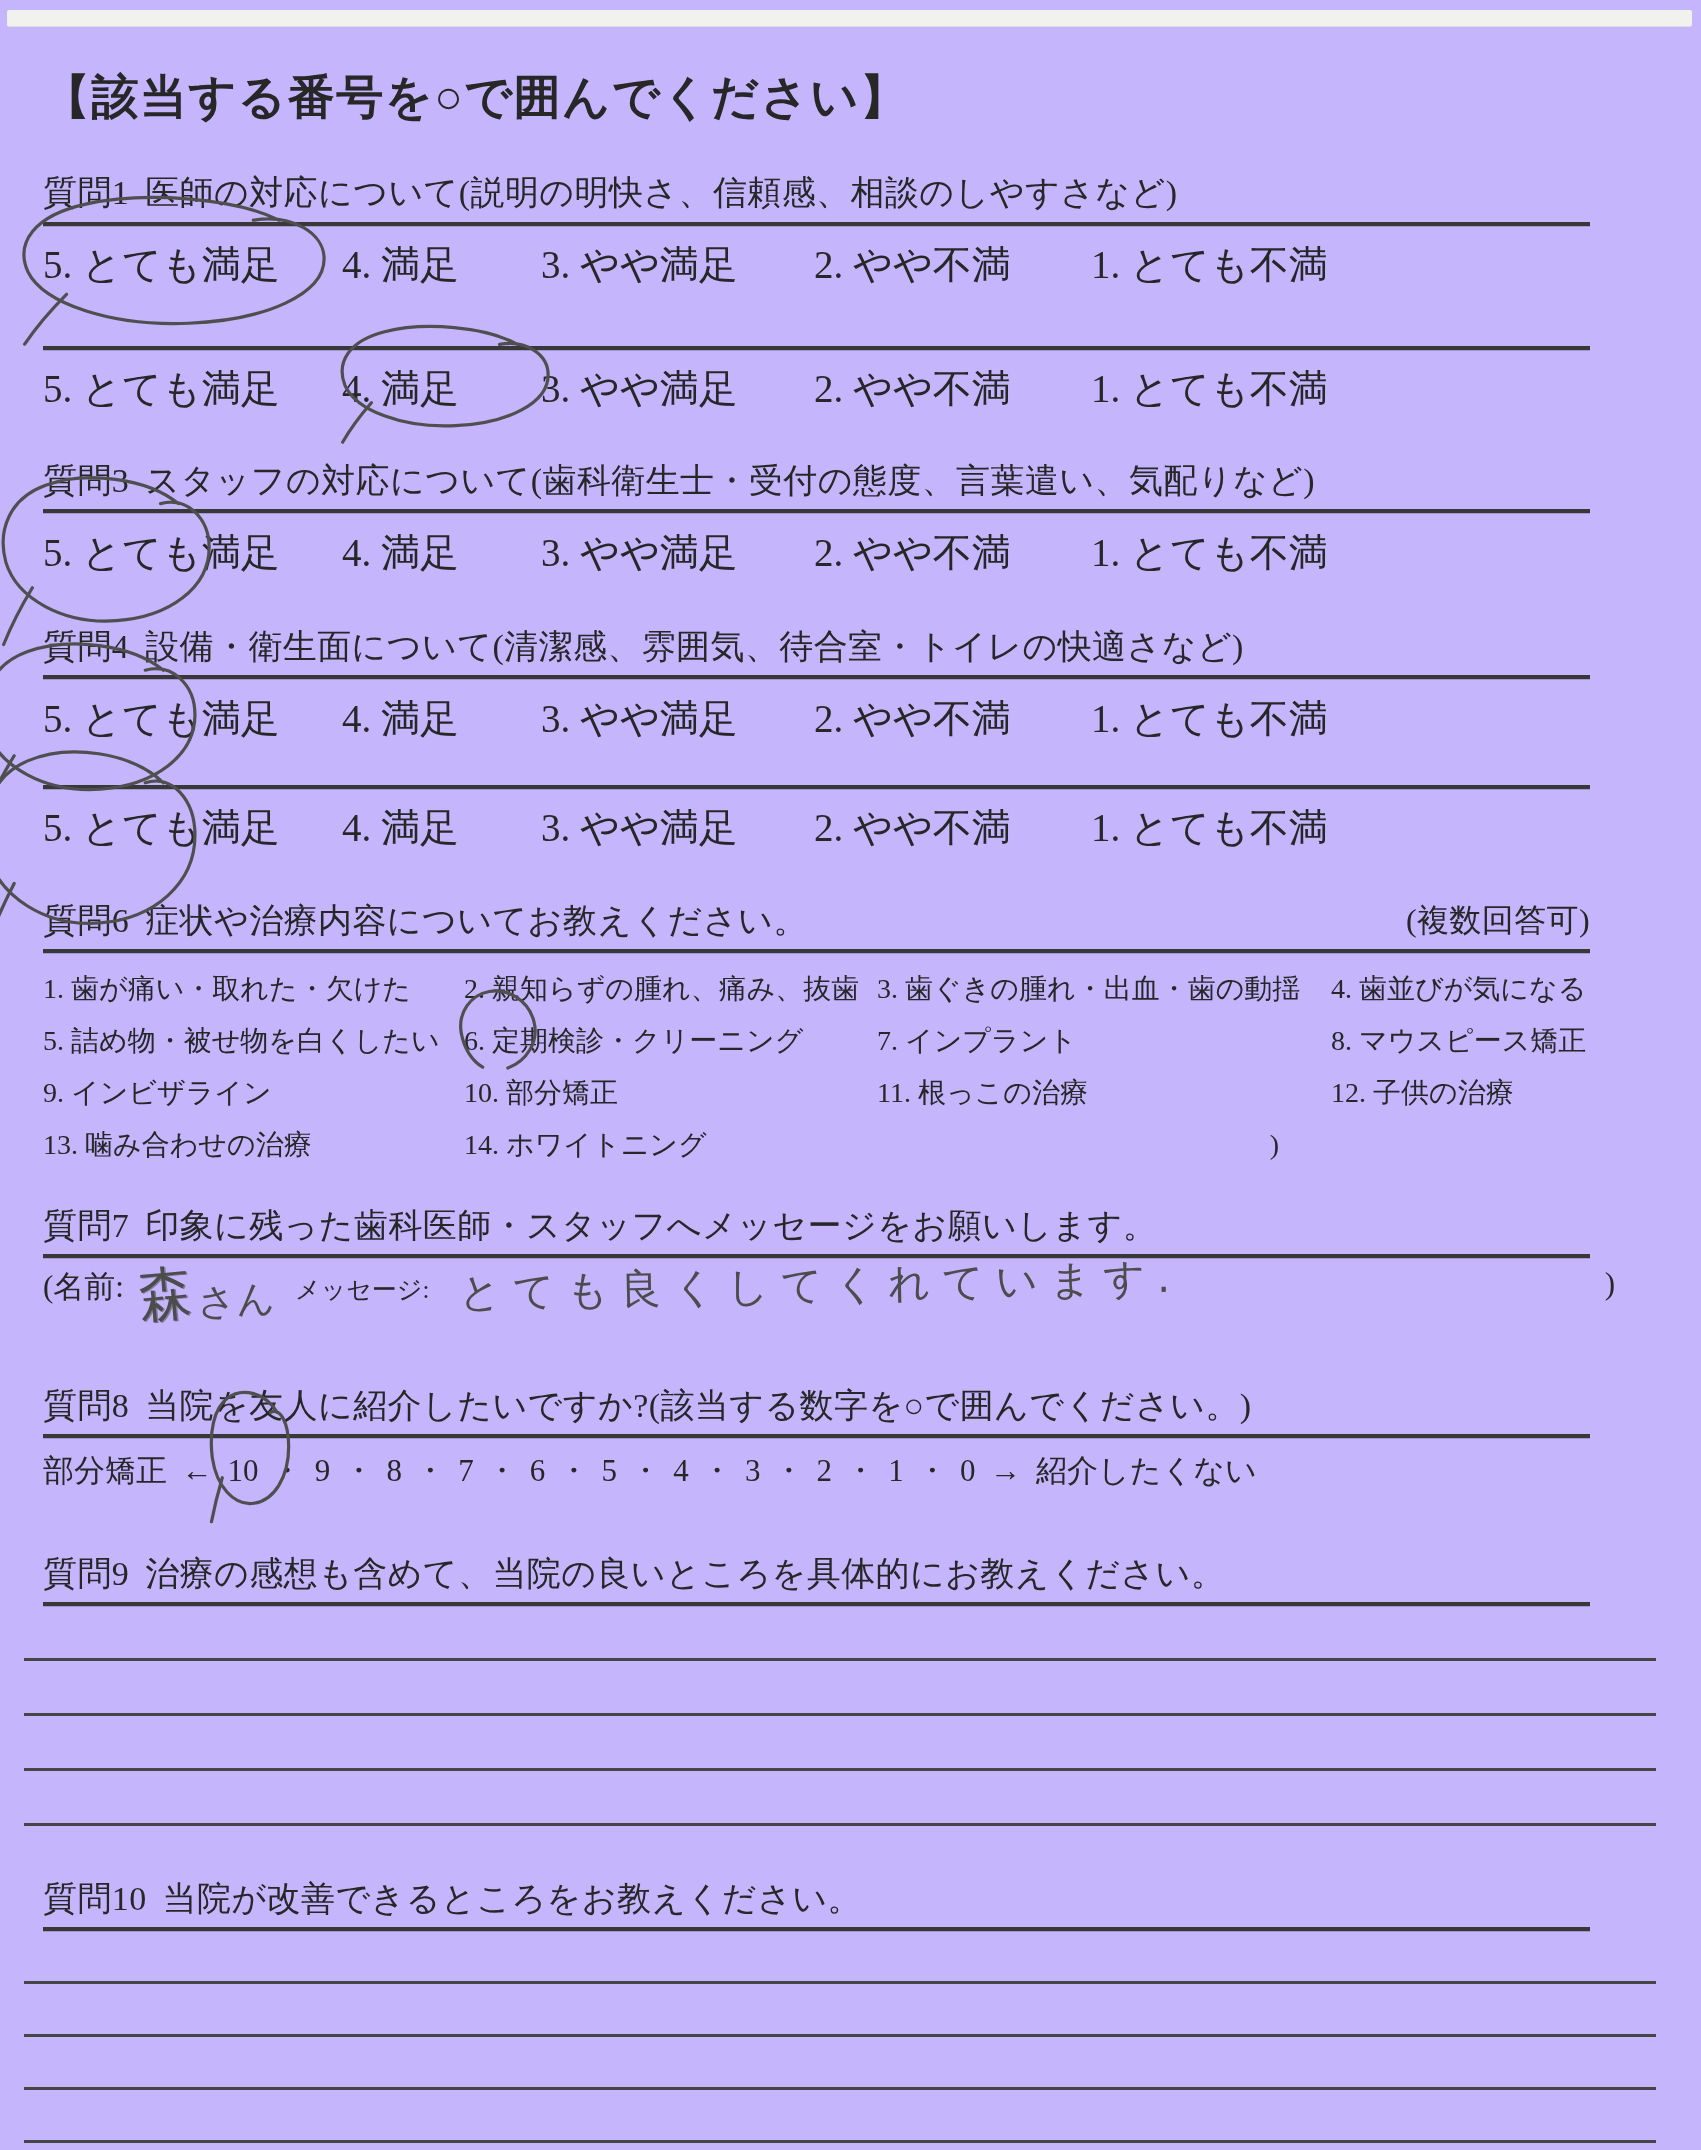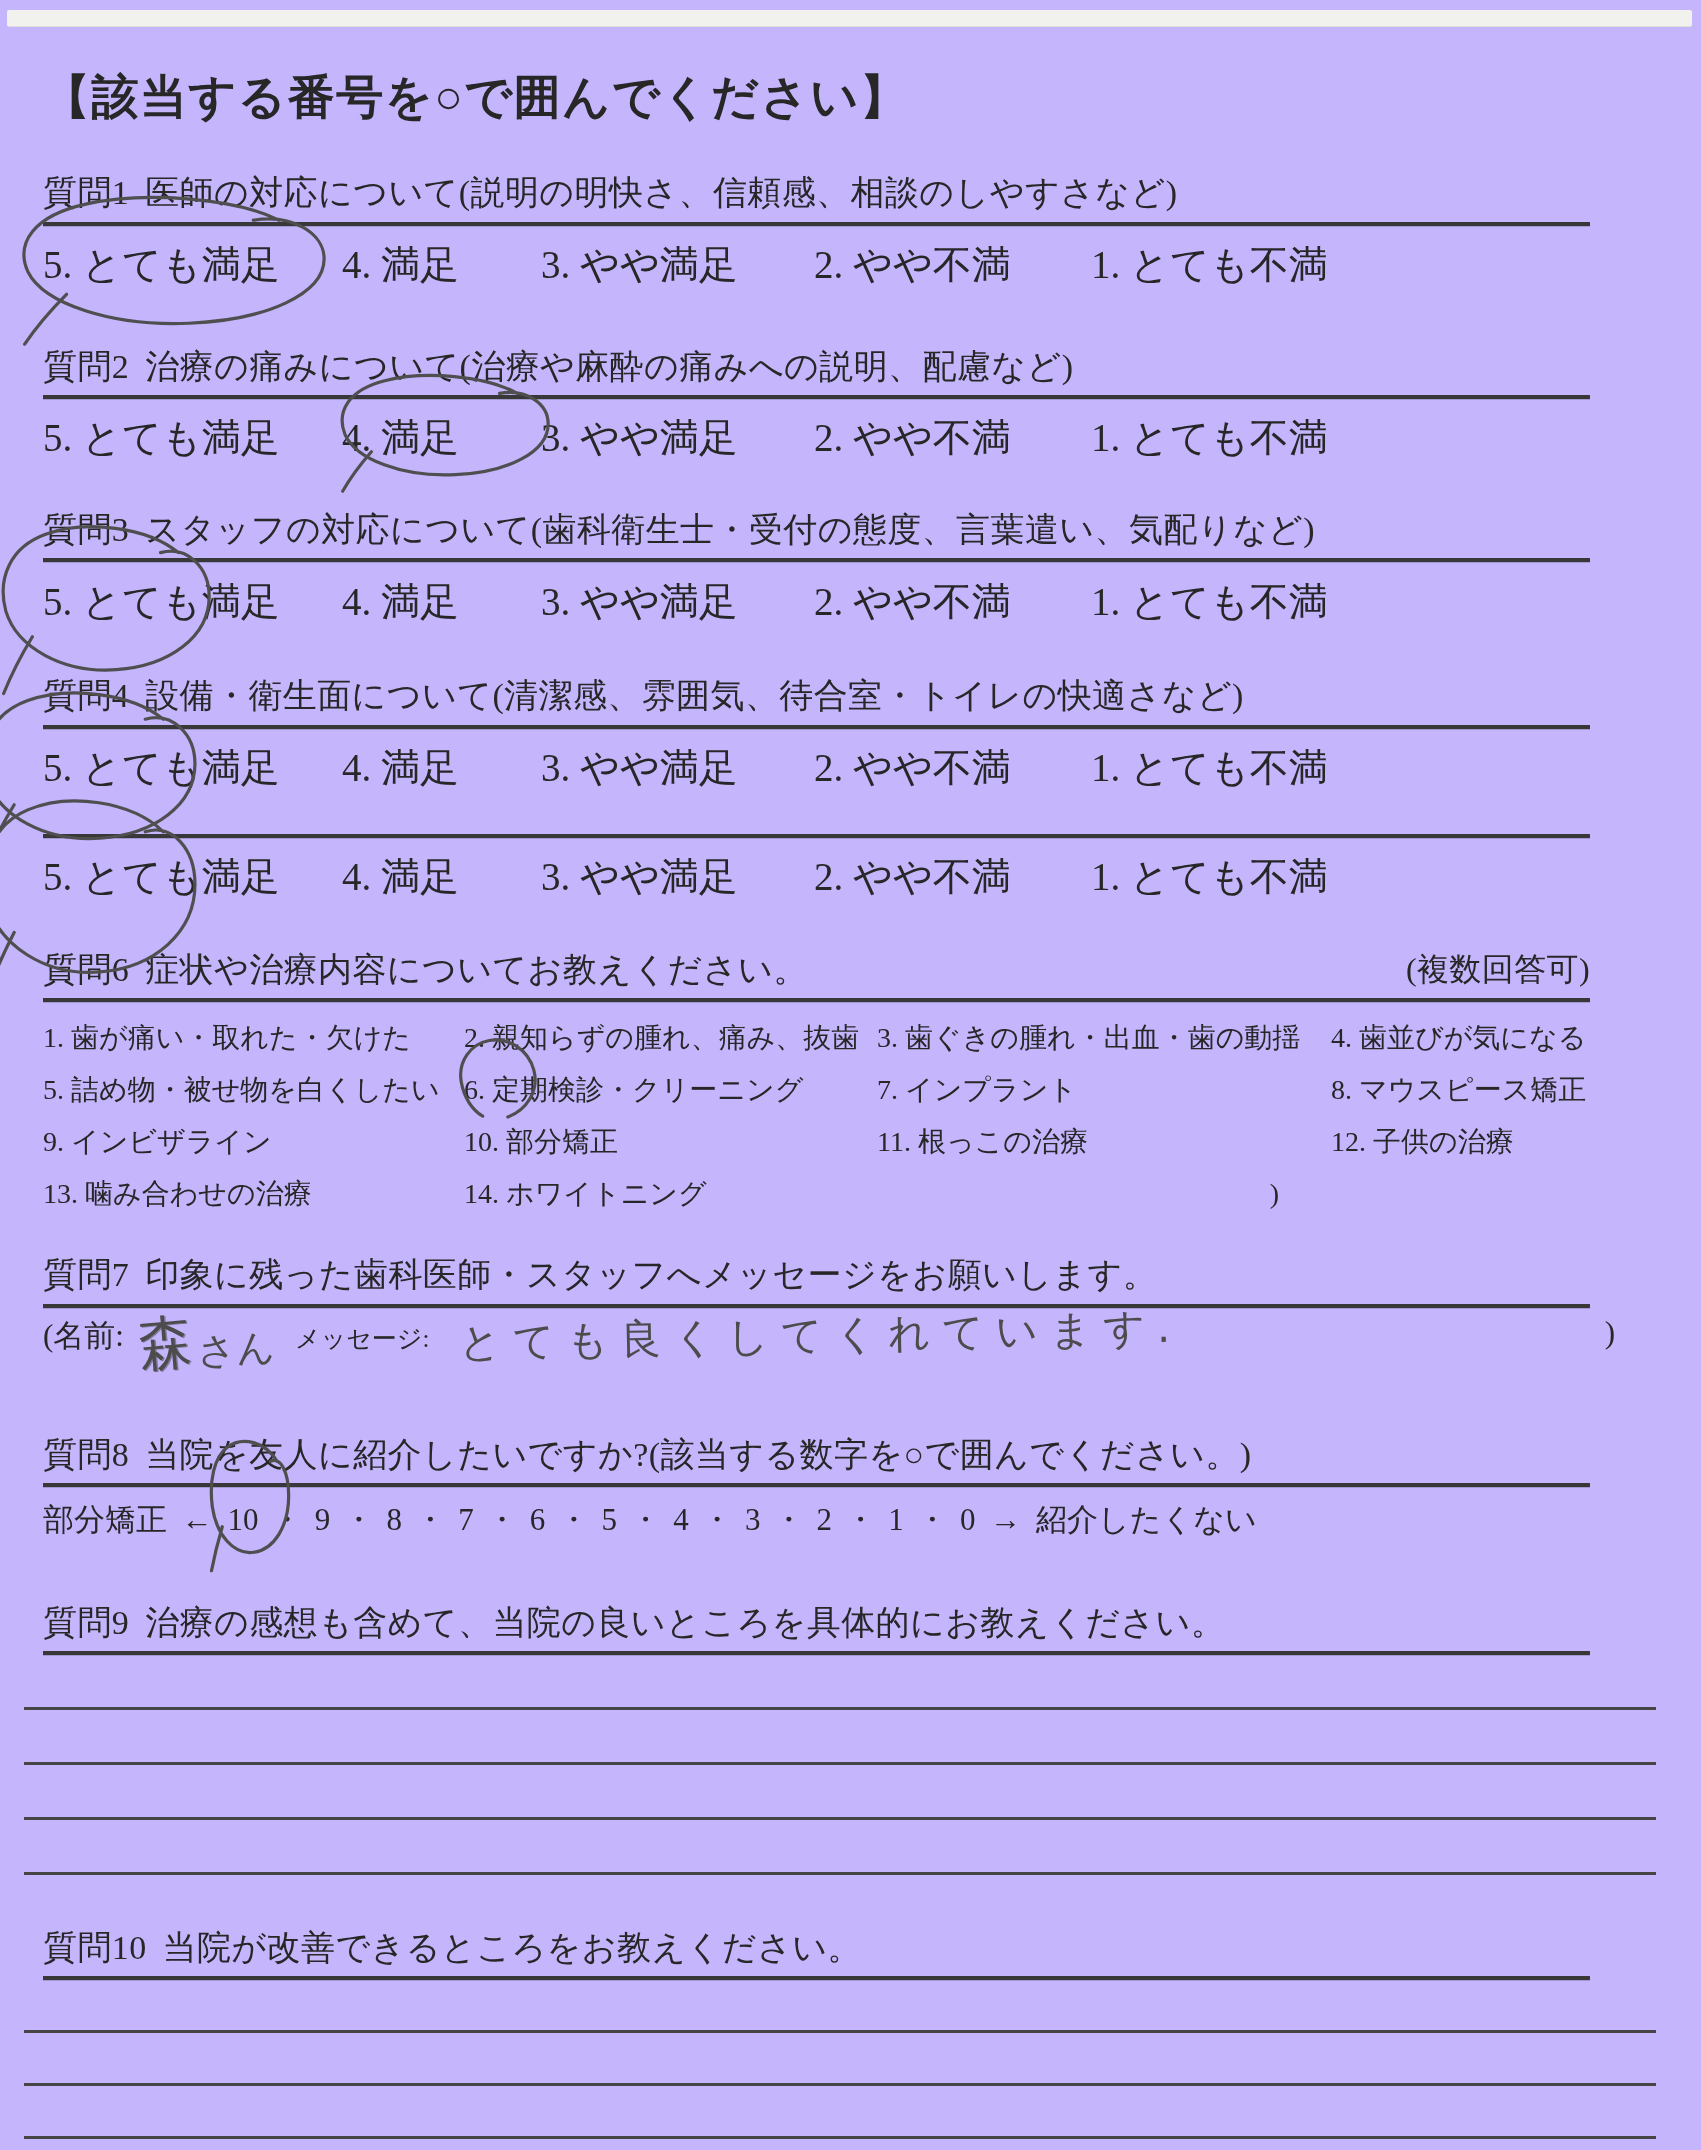--- a/index.html
+++ b/index.html
@@ -83,23 +83,20 @@
         <span>5. とても満足</span>
       </span>
       <span class="opt w2"><span>4. 満足</span></span>
       <span class="opt w3"><span>3. やや満足</span></span>
       <span class="opt w4"><span>2. やや不満</span></span>
       <span class="opt"><span>1. とても不満</span></span>
     </div>
   </div>
 
   <div class="q mt-q2">
-    <div class="q-title">
-      <span class="qlabel">質問2</span><span>治療の痛みについて(治療や麻酔の痛みへの説明、配慮など)</span>
-    </div>
     <div class="rule"></div>
     <div class="options-row">
       <span class="opt w1"><span>5. とても満足</span></span>
       <span class="opt w2">
         <svg class="pen" style="left:-5.9px;top:-46px;width:221px;height:127px;" viewBox="0 0 100 100" preserveAspectRatio="none">
             <path d="M82,20 C68,6 40,2 22,10 C6,17 0,34 4,52 C9,72 30,86 54,84 C78,82 96,66 96,44 C96,28 86,16 74,20 M16,66 C10,78 6,88 3,97"></path>
           </svg>
         <span>4. 満足</span>
       </span>
       <span class="opt w3"><span>3. やや満足</span></span>

